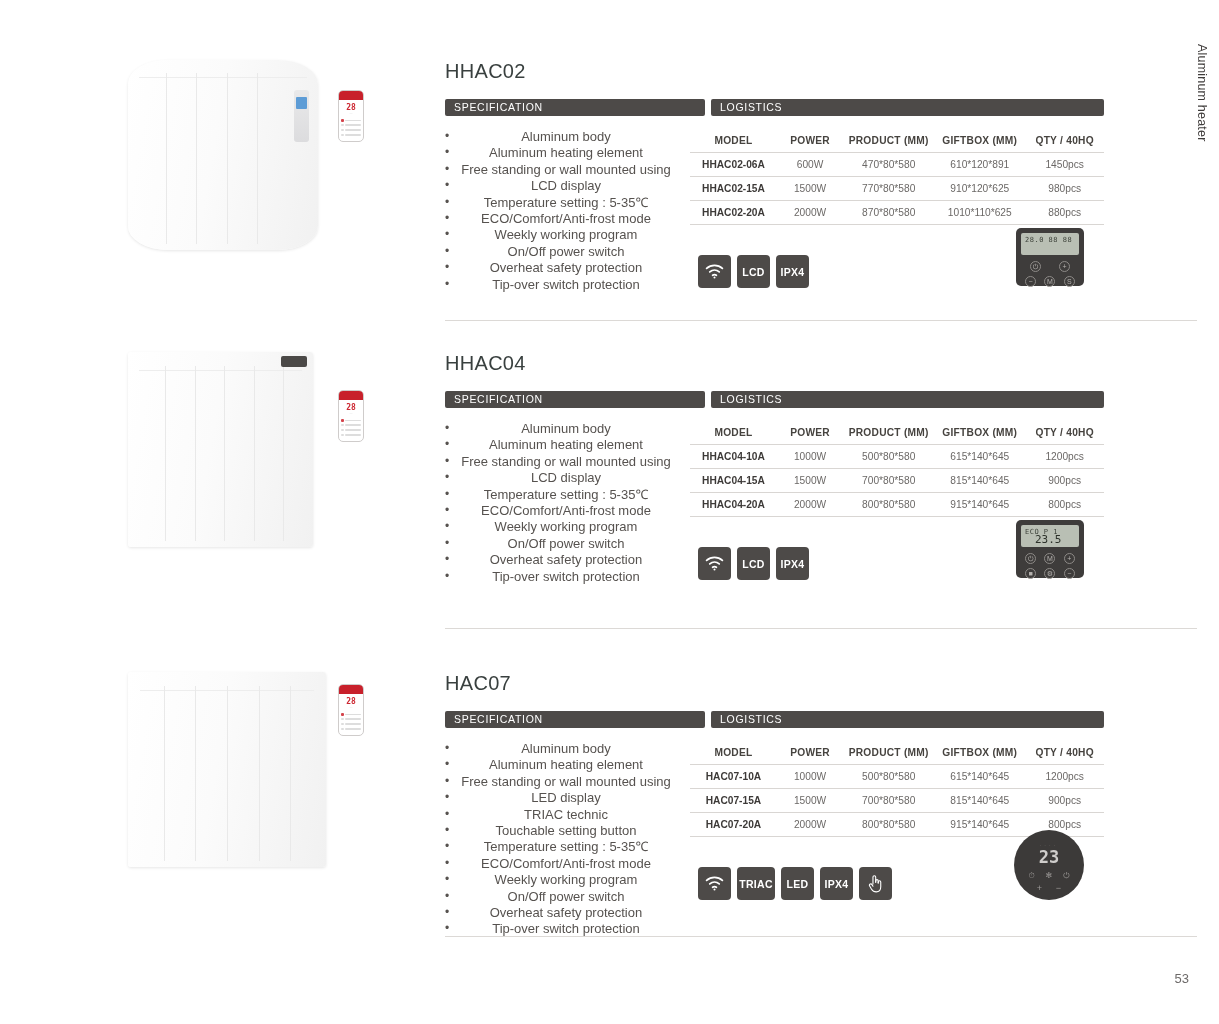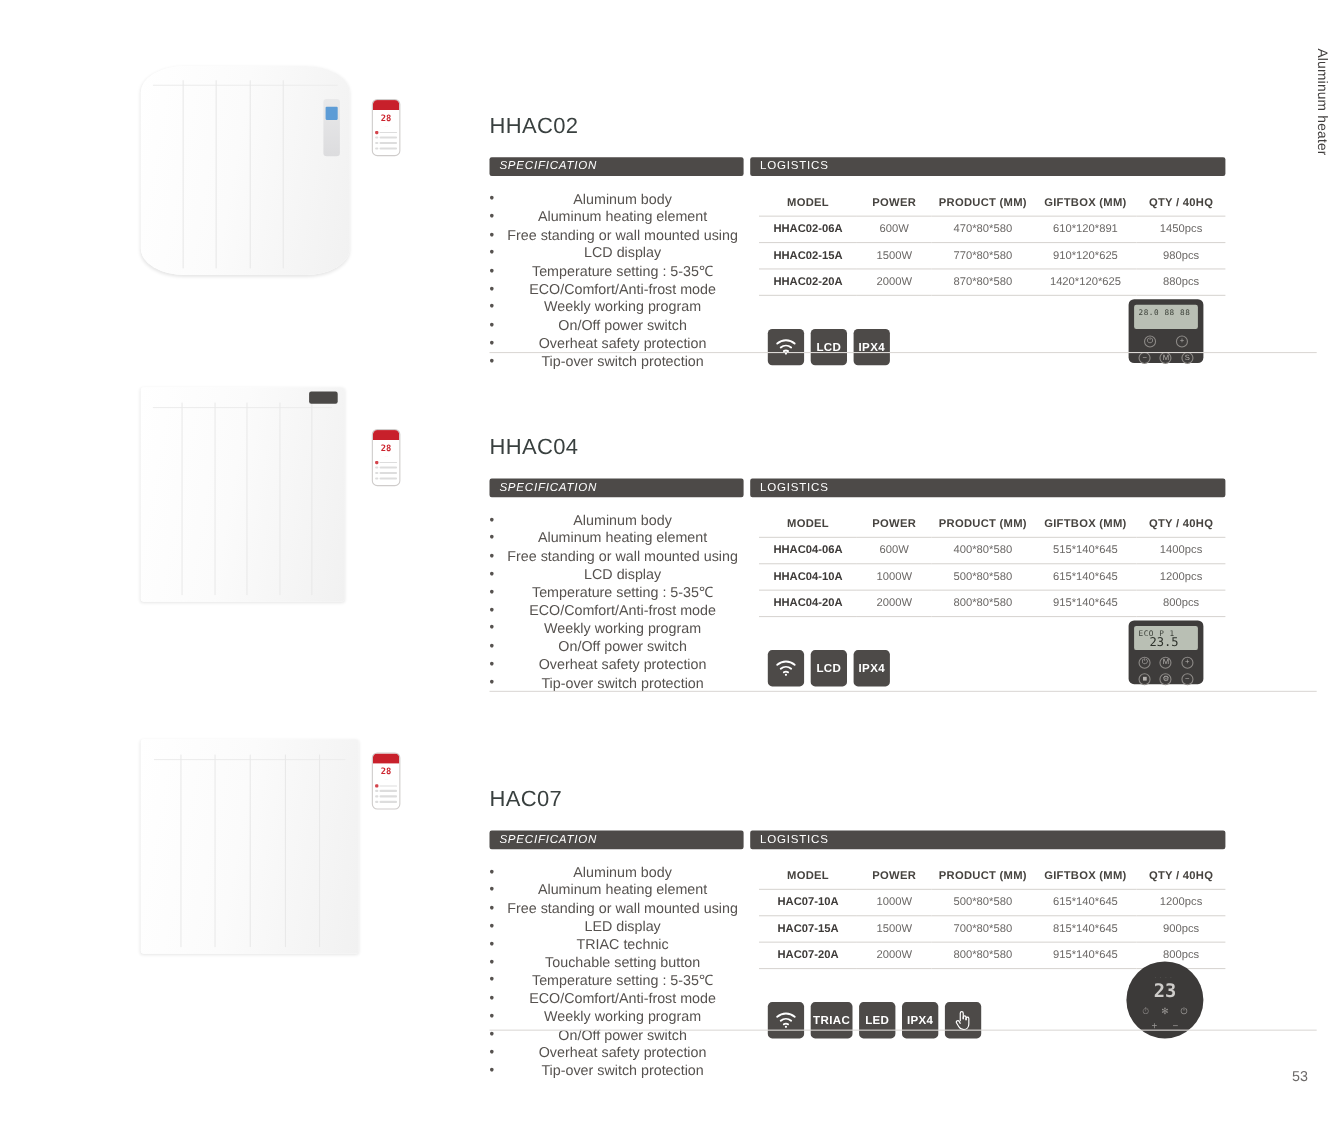--- a/index.html
+++ b/index.html
@@ -25,35 +25,35 @@
   }
 
   
   .product { position: absolute; left: 0; width: 1130px; }
   .p1 { top: 60px; }
   .p2 { top: 352px; }
   .p3 { top: 672px; }
 
   .visual { position: absolute; left: 120px; top: 0; width: 300px; height: 230px; }
 
-  .detail { position: absolute; left: 445px; top: 0; right: 16px; margin-top: 44px; }
+  .detail { position: absolute; left: 445px; top: 0; right: 26px; }
 
   .title {
     font-size: 20px; font-weight: 400; letter-spacing: .3px;
     color: #39403f; margin-bottom: 16px;
   }
 
   .barrow { display: flex; gap: 6px; }
   .bar {
     background: #4d4a48; color: #fff;
     font-size: 10.5px; letter-spacing: .7px;
     padding: 4px 0 4px 9px;
     border-radius: 2px; height: 17px; line-height: 9px;
   }
-  .bar-spec { width: 231px; font-style: italic; }
+  .bar-spec { width: 260px; }
   .bar-log  { flex: 1; }
 
   .cols { display: flex; gap: 6px; margin-top: 13px; }
   .spec-col { width: 231px; }
   .log-col  { flex: 1; padding-left: 8px; }
 
   ul.spec { list-style: none; }
   ul.spec li {
     font-size: 13px; line-height: 16.4px; color: #56524f;
     position: relative; padding-left: 11px; white-space: nowrap; text-align: center;
@@ -308,21 +308,21 @@
                 <td class="model">HHAC02-15A</td>
                 <td>1500W</td>
                 <td>770*80*580</td>
                 <td>910*120*625</td>
                 <td>980pcs</td>
               </tr>
               <tr>
                 <td class="model">HHAC02-20A</td>
                 <td>2000W</td>
                 <td>870*80*580</td>
-                <td>1420*120*625</td>
+                <td>1010*110*625</td>
                 <td>880pcs</td>
               </tr>
             </tbody>
           </table>
 
           <div class="badges">
             <div class="badge">
               <svg class="wifi-svg" width="19" height="15" viewBox="0 0 24 19" fill="none" stroke="#fff" stroke-width="2.2" stroke-linecap="round">
                 <path d="M2 5.5 A15 15 0 0 1 22 5.5"></path>
                 <path d="M6 10 A9.5 9.5 0 0 1 18 10"></path>
@@ -423,32 +423,32 @@
               <tr>
                 <th class="c-model">MODEL</th>
                 <th class="c-power">POWER</th>
                 <th class="c-prod">PRODUCT (MM)</th>
                 <th class="c-gift">GIFTBOX (MM)</th>
                 <th class="c-qty">QTY / 40HQ</th>
               </tr>
             </thead>
             <tbody>
               <tr>
-                <td class="model">HHAC04-06A</td>
-                <td>600W</td>
-                <td>400*80*580</td>
-                <td>515*140*645</td>
-                <td>1400pcs</td>
-              </tr>
-              <tr>
                 <td class="model">HHAC04-10A</td>
                 <td>1000W</td>
                 <td>500*80*580</td>
                 <td>615*140*645</td>
                 <td>1200pcs</td>
+              </tr>
+              <tr>
+                <td class="model">HHAC04-15A</td>
+                <td>1500W</td>
+                <td>700*80*580</td>
+                <td>815*140*645</td>
+                <td>900pcs</td>
               </tr>
               <tr>
                 <td class="model">HHAC04-20A</td>
                 <td>2000W</td>
                 <td>800*80*580</td>
                 <td>915*140*645</td>
                 <td>800pcs</td>
               </tr>
             </tbody>
           </table>

